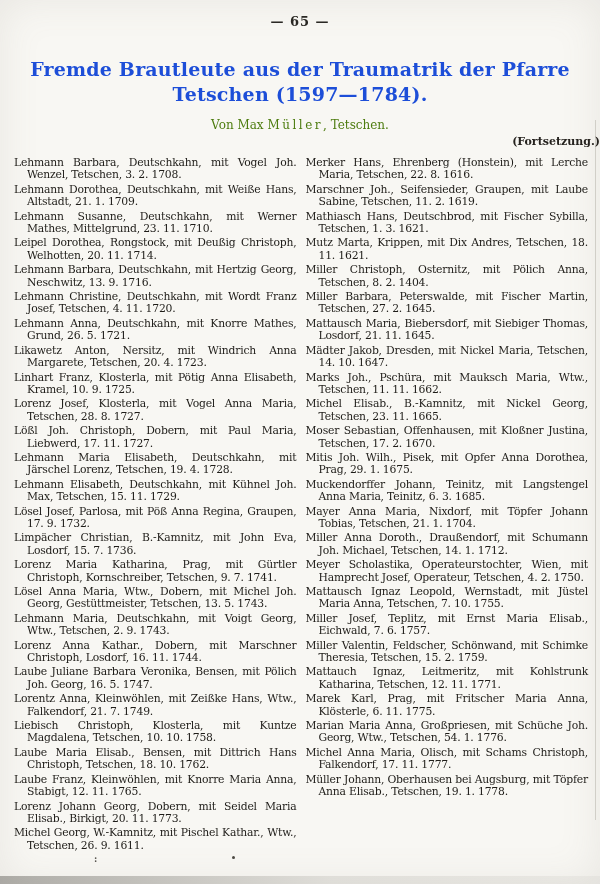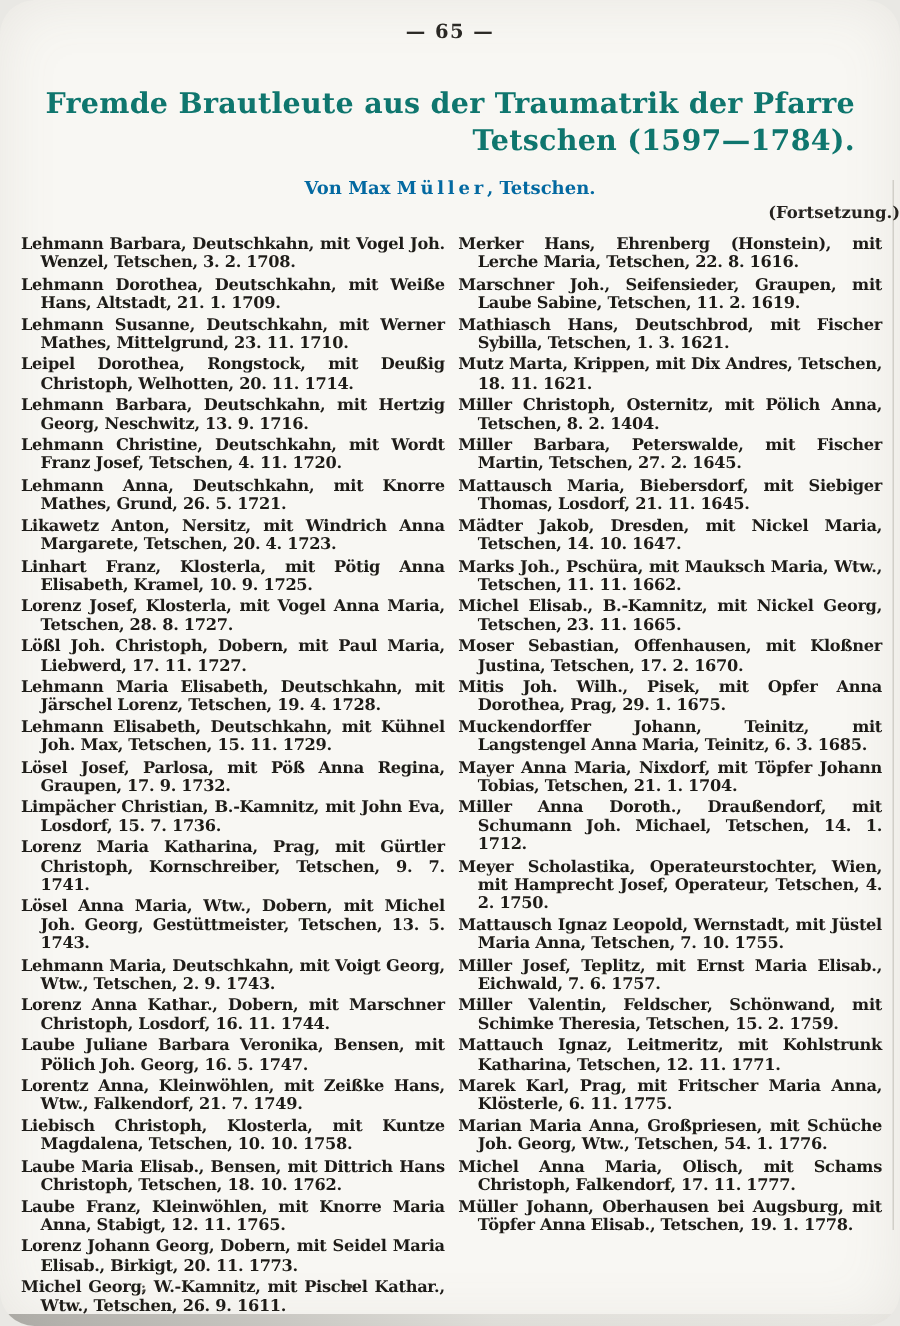--- a/index.html
+++ b/index.html
@@ -13,45 +13,44 @@
     height: 884px;
     margin: 0 auto;
     background:
       linear-gradient(180deg, #f5f4f0 0%, #f8f7f3 6%, #f8f7f3 94%, #eeedე9 100%),
       #f8f7f3;
     background-color: #f8f7f3;
     overflow: hidden;
     color: #1e1c19;
     font-family: "DejaVu Serif", "Liberation Serif", serif;
     box-shadow: inset 0 0 40px rgba(120,115,105,0.12);
-    border-radius: 23px;
   }
   .page-number {
     margin-top: 14px;
     text-align: center;
     font-size: 13px;
     font-weight: bold;
     letter-spacing: 1px;
     color: #2a2824;
   }
   .title {
     margin: 28px 30px 0 30px;
-    text-align: right;
+    text-align: center;
     font-size: 19px;
     line-height: 25px;
     font-weight: bold;
-    color: #0f766e;
+    color: #1d4ed8;
     letter-spacing: 0.2px;
   }
   .byline {
     margin-top: 11px;
     text-align: center;
     font-size: 12px;
-    font-weight: bold;
-    color: #0369a1;
+    font-weight: normal;
+    color: #4d7c0f;
   }
   .byline .spaced {
     letter-spacing: 2.5px;
   }
   .continuation {
     margin-top: 3px;
     text-align: right;
     font-size: 11px;
     font-weight: bold;
     color: #26231f;
@@ -65,21 +64,21 @@
     flex: 1 1 0;
     min-width: 0;
   }
   .entry {
     margin: 0 0 2px 0;
     padding-left: 13px;
     text-indent: -13px;
     text-align: justify;
     font-size: 10.8px;
     line-height: 12.4px;
-    font-weight: bold;
+    font-weight: normal;
     letter-spacing: -0.2px;
     color: #1e1c18;
     overflow-wrap: break-word;
   }
   
   .edge-line-right {
     position: absolute;
     top: 120px;
     right: 4px;
     width: 1px;

